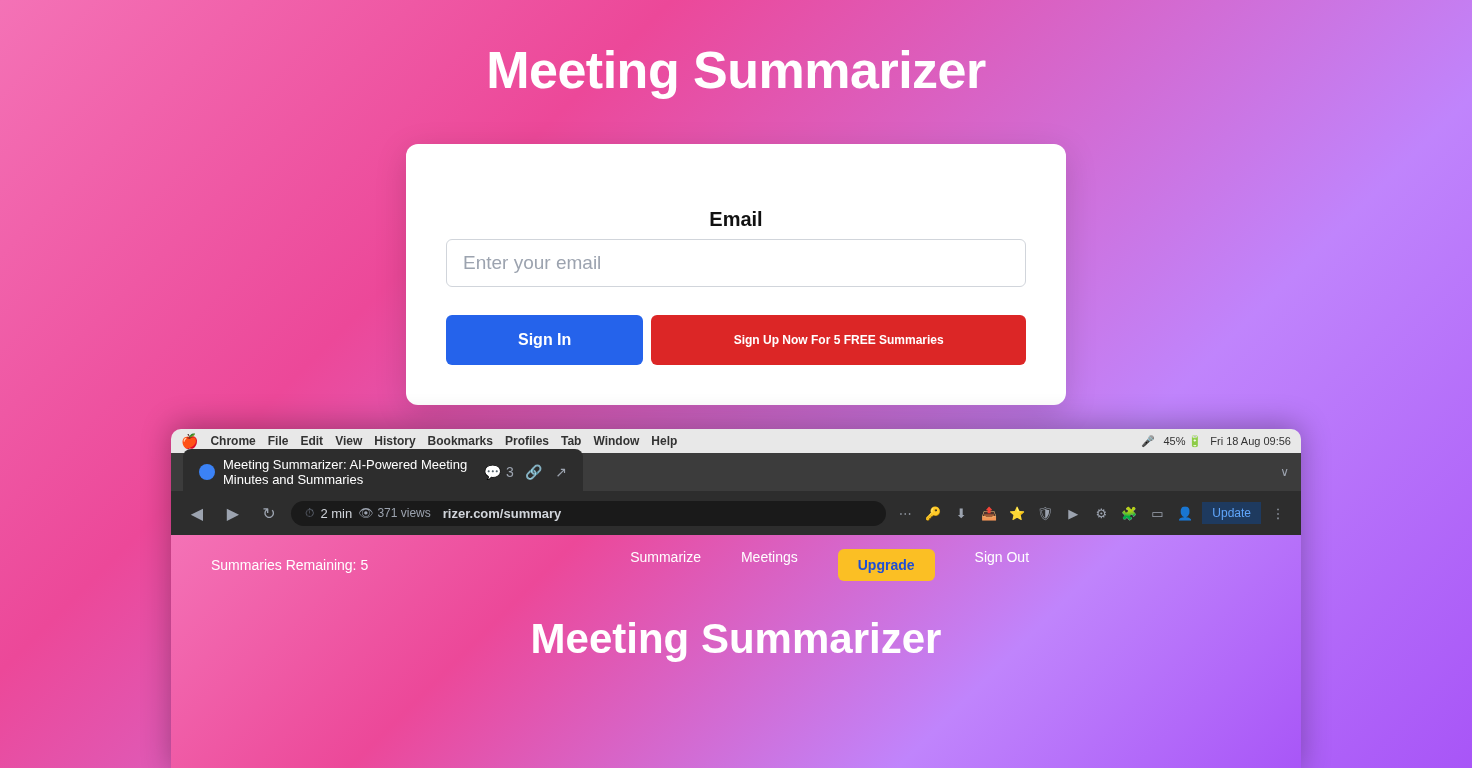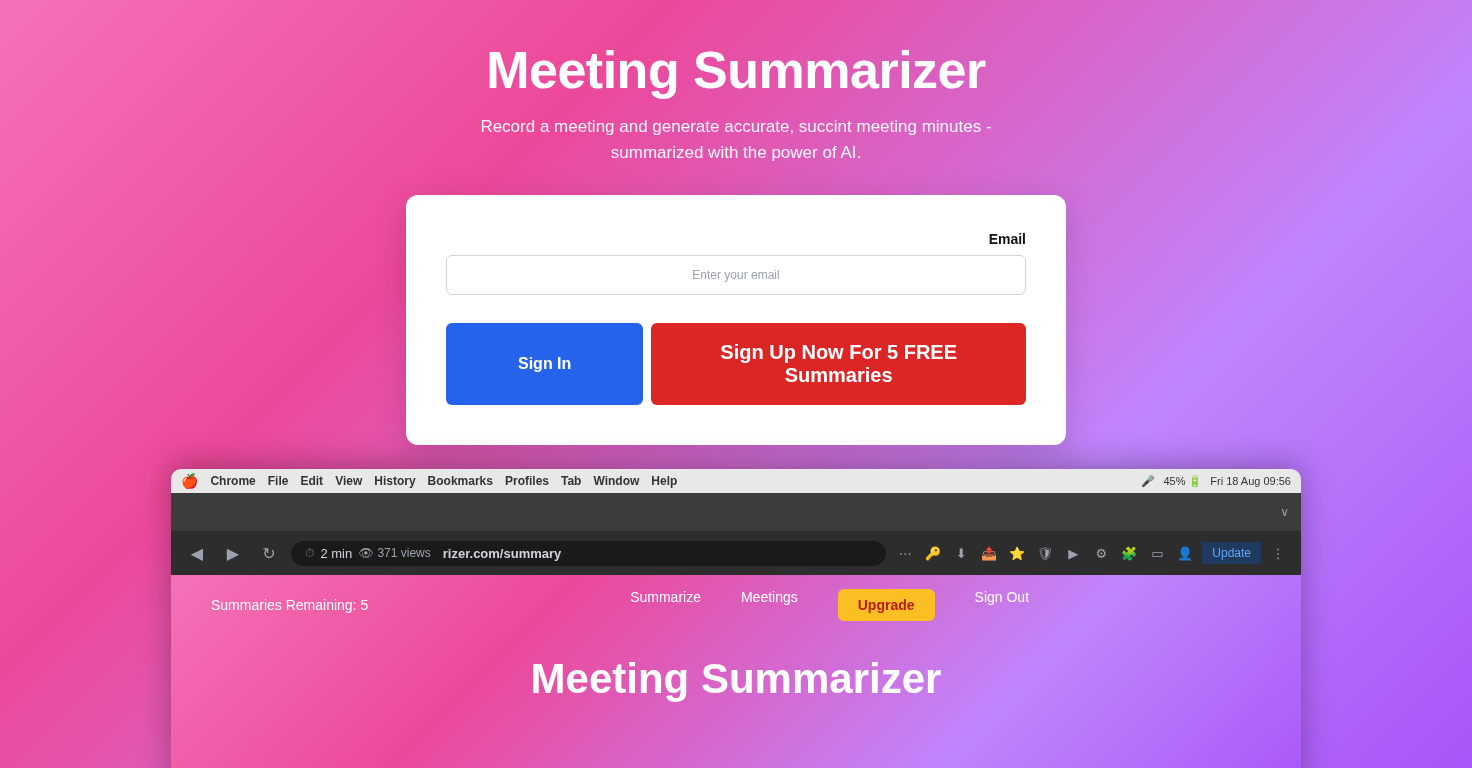--- a/index.html
+++ b/index.html
@@ -45,37 +45,37 @@
       margin: 0 auto 24px;
       box-shadow: 0 8px 32px rgba(0,0,0,0.15);
     }
 
     .form-group {
       margin-bottom: 20px;
     }
 
     .form-label {
       display: block;
-      font-size: 14px;
+      font-size: 20px;
       font-weight: 600;
       color: #111;
       margin-bottom: 8px;
-      text-align: right;
+      text-align: center;
+      margin-top: 28px;
     }
 
     .form-input {
       width: 100%;
       padding: 12px 16px;
       border: 1px solid #d1d5db;
       border-radius: 6px;
-      font-size: 12px;
+      font-size: 19px;
       color: #374151;
       outline: none;
       background: #fff;
-      text-align: center;
     }
 
     .form-input::placeholder {
       color: #9ca3af;
     }
 
     .button-row {
       display: flex;
       gap: 8px;
       margin-top: 28px;
@@ -93,21 +93,21 @@
       cursor: pointer;
     }
 
     .btn-signup {
       flex: 2;
       padding: 18px;
       background: #dc2626;
       color: white;
       border: none;
       border-radius: 6px;
-      font-size: 20px;
+      font-size: 12px;
       font-weight: 700;
       cursor: pointer;
     }
 
     
     .browser-chrome {
       width: 1130px;
       margin: 0 auto;
       border-radius: 10px 10px 0 0;
       overflow: hidden;
@@ -292,21 +292,21 @@
 
     .inner-nav-link {
       color: #fff;
       font-size: 14px;
       font-weight: 500;
       text-decoration: none;
     }
 
     .upgrade-btn {
       background: #fbbf24;
-      color: #b91c1c;
+      color: #1d4ed8;
       border: none;
       border-radius: 6px;
       padding: 8px 20px;
       font-size: 14px;
       font-weight: 700;
       cursor: pointer;
     }
 
     .inner-content {
       text-align: center;
@@ -318,21 +318,20 @@
       font-size: 42px;
       font-weight: 800;
       margin-bottom: 12px;
     }
   </style>
 </head>
 <body>
 
 <div class="top-section">
   <h1 class="main-title">Meeting Summarizer</h1>
-  <p class="main-subtitle">Record a meeting and generate accurate, succint meeting minutes -<br>summarized with the power of AI.</p>
 </div>
 
 <div class="login-card">
   <div class="form-group">
     <label class="form-label">Email</label>
     <input class="form-input" type="email" placeholder="Enter your email" style="">
   </div>
   <div class="button-row">
     <button class="btn-signin">Sign In</button>
     <button class="btn-signup">Sign Up Now For 5 FREE Summaries</button>
@@ -354,20 +353,31 @@
     <span class="menu-item">Window</span>
     <span class="menu-item">Help</span>
     <div class="menu-right">
       <span>🎤</span>
       <span>45% 🔋</span>
       <span>Fri 18 Aug  09:56</span>
     </div>
   </div>
 
   <div class="tab-bar">
+    <div class="active-tab">
+      <div class="tab-favicon"></div>
+      <span>Meeting Summarizer: AI-Powered Meeting Minutes and Summaries</span>
+      <div class="tab-actions">
+        <span class="tab-action-btn">
+          💬 <span>3</span>
+        </span>
+        <span class="tab-action-btn">🔗</span>
+        <span class="tab-action-btn">↗</span>
+      </div>
+    </div>
     <span style="margin-left: auto; color: #9ca3af; font-size: 12px;">∨</span>
   </div>
 
   <div class="address-bar-row">
     <span class="nav-btn">◀</span>
     <span class="nav-btn">▶</span>
     <span class="nav-btn">↻</span>
     <div class="address-bar">
       <span class="clock-icon">⏱</span>
       <span>2 min</span>

